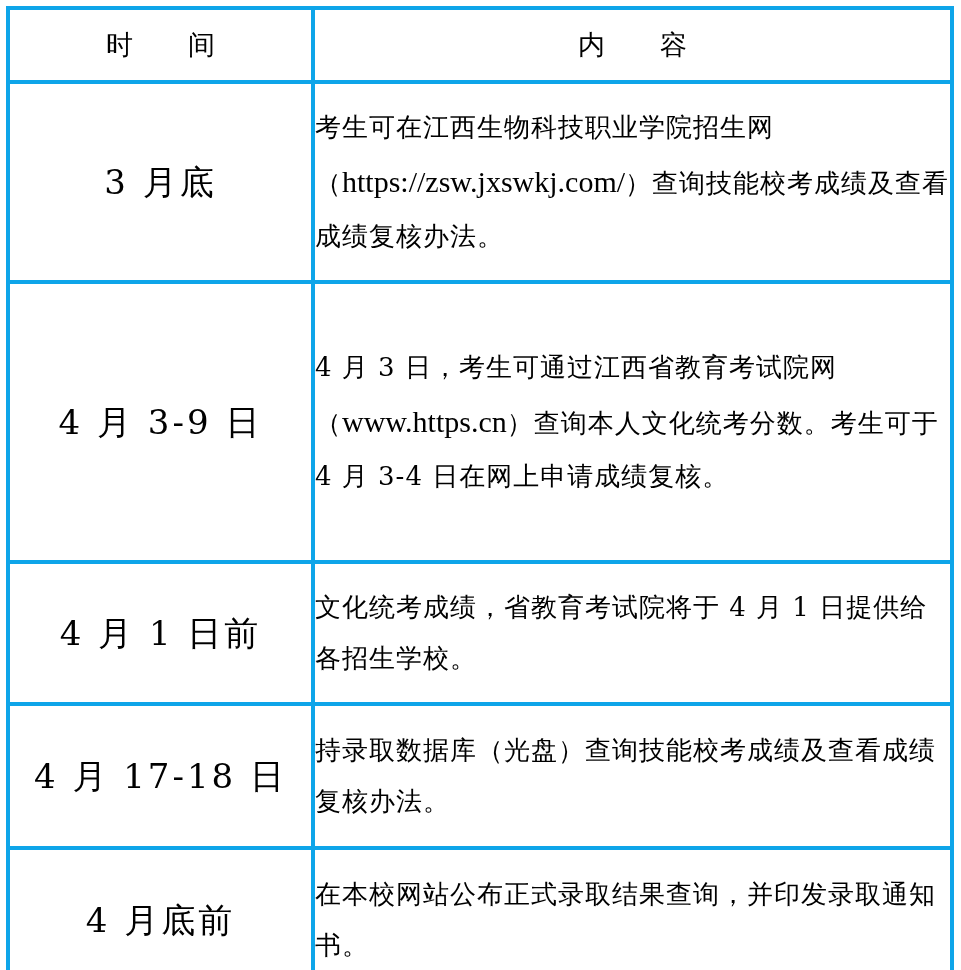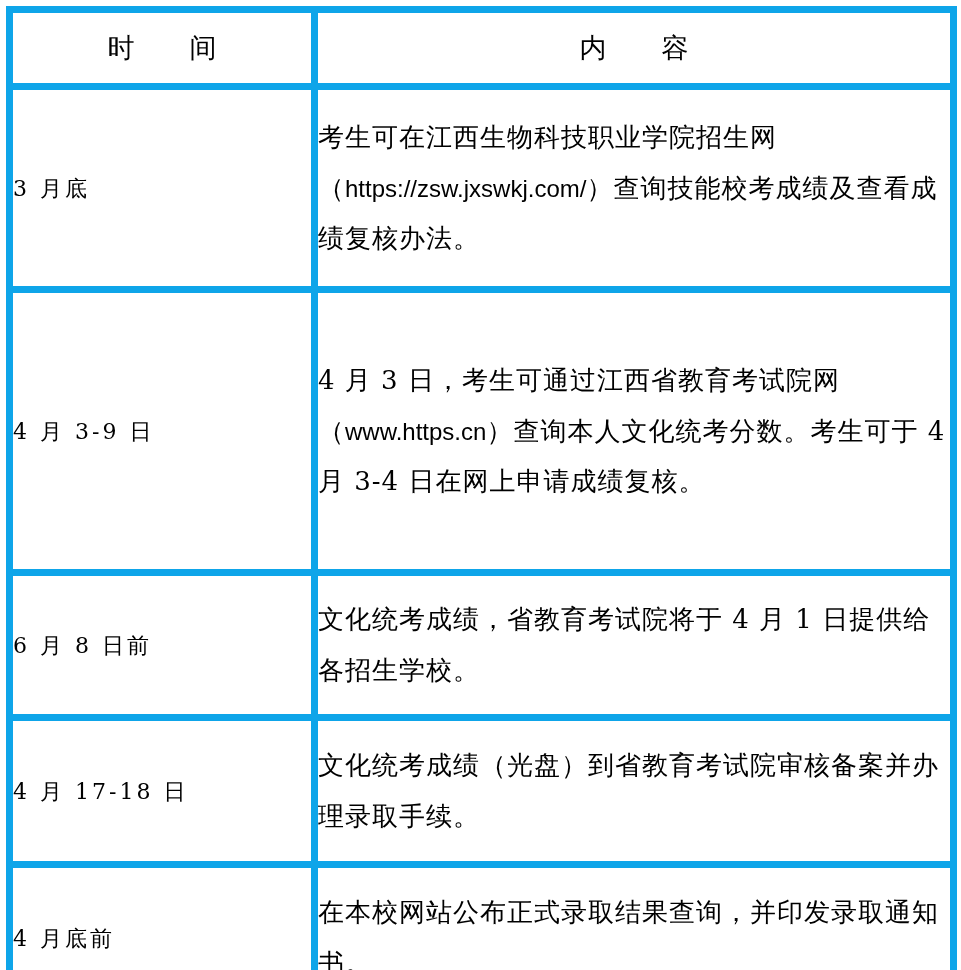--- a/index.html
+++ b/index.html
@@ -20,51 +20,52 @@
     position: relative;
   }
   table.schedule {
     border-collapse: collapse;
     width: 944px;
     margin-left: 6px;
     margin-top: 6px;
     table-layout: fixed;
   }
   table.schedule td {
-    border: 7px solid #0ea5e9;
+    border: 4px solid #0ea5e9;
     vertical-align: middle;
     padding: 0;
   }
   col.c-time { width: 305px; }
   col.c-content { width: 639px; }
 
   .header-cell {
     text-align: center;
     height: 70px;
     font-size: 27px;
     letter-spacing: 14px;
     text-indent: 14px;
     font-family: "DejaVu Serif", "Liberation Serif", serif;
   }
   .time-cell {
-    font-size: 22px;
+    text-align: center;
+    font-size: 34px;
     padding: 8px 10px;
     line-height: 1.5;
     letter-spacing: 3px;
   }
   .content-cell {
     text-align: left;
     font-size: 26px;
     padding: 16px 16px 16px 22px;
     line-height: 1.95;
     letter-spacing: 1px;
   }
   .content-cell .mono {
-    font-family: Liberation Sans, sans-serif;
-    font-size: 24px;
+    font-family: Liberation Serif, serif;
+    font-size: 30px;
     letter-spacing: 0px;
     margin-top: 32px;
   }
   .row-1 td { height: 196px; }
   .row-2 td { height: 276px; }
   .row-3 td { height: 138px; }
   .row-4 td { height: 140px; }
   .row-5 td { height: 140px; }
 </style>
 </head>
@@ -83,26 +84,26 @@
       </tr>
       <tr class="row-1">
         <td class="time-cell">3 月底</td>
         <td class="content-cell"><span>考生可在江西生物科技职业学院招生网（</span><span class="mono">https://zsw.jxswkj.com/</span><span>）查询技能校考成绩及查看成绩复核办法。</span></td>
       </tr>
       <tr class="row-2">
         <td class="time-cell">4 月 3-9 日</td>
         <td class="content-cell"><span>4 月 3 日，考生可通过江西省教育考试院网（</span><span class="mono">www.https.cn</span><span>）查询本人文化统考分数。考生可于 4 月 3-4 日在网上申请成绩复核。</span></td>
       </tr>
       <tr class="row-3">
-        <td class="time-cell">6 月 8 日前</td>
+        <td class="time-cell">4 月 1 日前</td>
         <td class="content-cell"><span>文化统考成绩，省教育考试院将于 4 月 1 日提供给各招生学校。</span></td>
       </tr>
       <tr class="row-4">
         <td class="time-cell">4 月 17-18 日</td>
-        <td class="content-cell"><span>文化统考成绩（光盘）到省教育考试院审核备案并办理录取手续。</span></td>
+        <td class="content-cell"><span>持录取数据库（光盘）查询技能校考成绩及查看成绩复核办法。</span></td>
       </tr>
       <tr class="row-5">
         <td class="time-cell">4 月底前</td>
         <td class="content-cell"><span>在本校网站公布正式录取结果查询，并印发录取通知书。</span></td>
       </tr>
     </tbody>
   </table>
 </div>
 
 </body></html>

